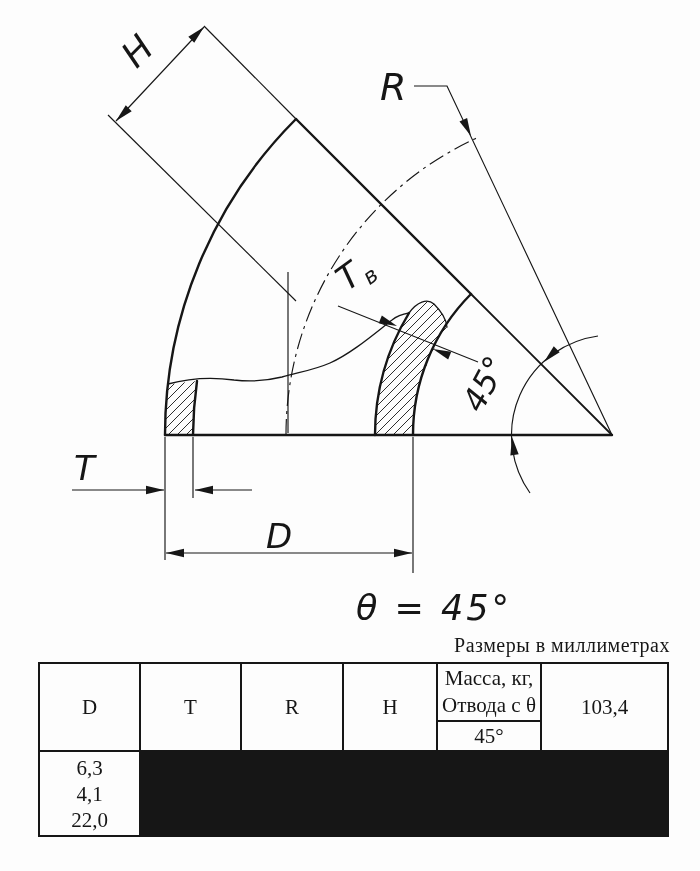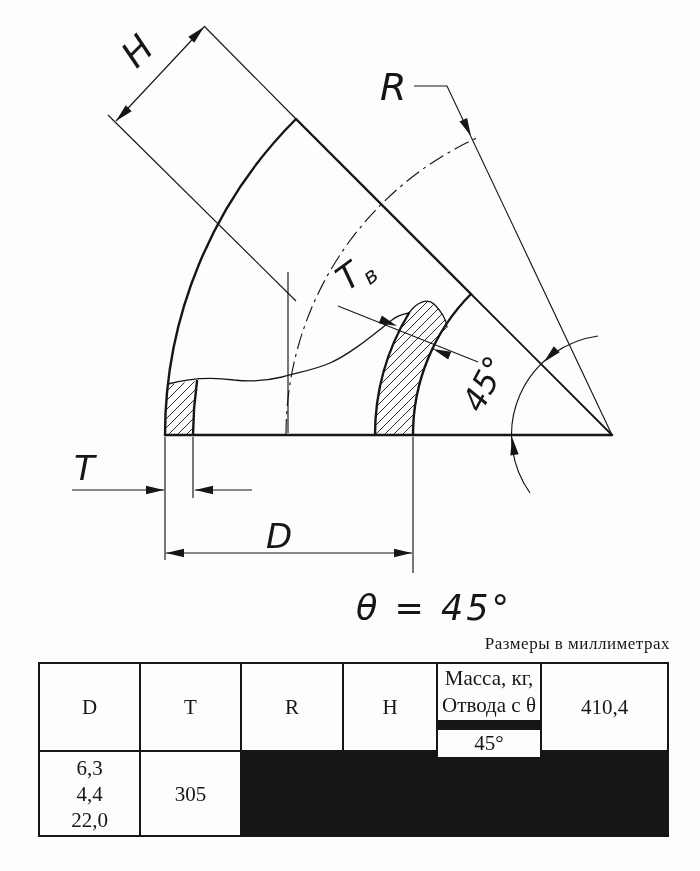--- a/index.html
+++ b/index.html
@@ -10,21 +10,21 @@
     color:#161616;
     position:relative;
     overflow:hidden;
   }
   .stage{position:absolute;left:0;top:0;width:700px;height:871px;}
   svg text{fill:#161616;}
   .units-note{
     position:absolute;
     top:634px;right:30px;
     font-family:"Liberation Serif", serif;
-    font-size:17px;
+    font-size:20px;
     letter-spacing:.5px;
     white-space:nowrap;
   }
   .spec-table{
     position:absolute;
     left:38px;top:662px;
     width:631px;height:175px;
     box-sizing:border-box;
     background:#161616;
     border:2.5px solid #161616;
@@ -41,21 +41,21 @@
     flex-direction:column;
     align-items:center;
     justify-content:center;
     text-align:center;
     line-height:26px;
   }
   .mass-head{
     background:#161616;
     display:grid;
     grid-template-rows:56px 1fr;
-    gap:10px;
+    gap:2px;
   }
   .mass-head .cell{line-height:27px;}
 </style>
 </head>
 <body>
 
 <div class="stage">
 
   <svg width="700" height="660" viewBox="0 0 700 660">
     <defs>
@@ -142,22 +142,21 @@
     <div class="cell">R</div>
     <div class="cell">H</div>
     <div class="mass-head">
       <div class="cell">
         <span>Масса, кг,</span>
         <span>Отвода с θ</span>
       </div>
       <div class="cell">45°</div>
     </div>
 
-    <div class="cell">410,4</div>
+    <div class="cell">103,4</div>
     <div class="cell">
       <span>6,3</span>
-      <span>4,4</span>
+      <span>4,1</span>
       <span>22,0</span>
     </div>
-    <div class="cell">305</div>
   </div>
 
 </div>
 
 </body></html>

